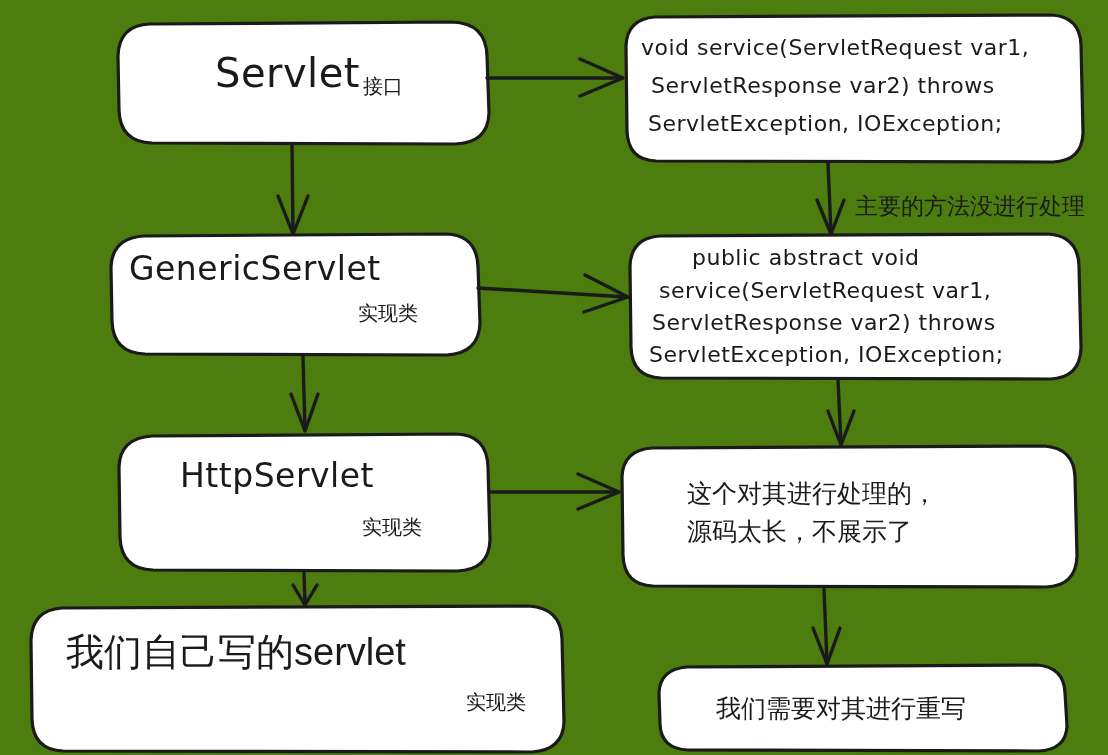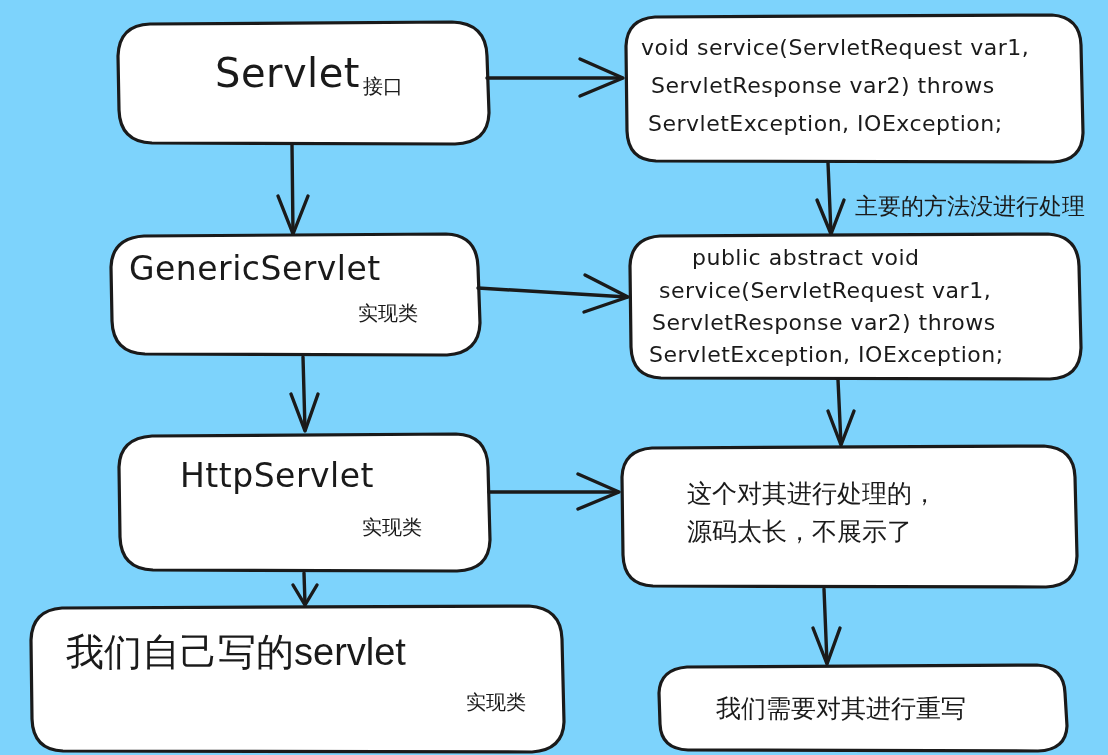--- a/index.html
+++ b/index.html
@@ -10,21 +10,21 @@
   body {
     width: 1108px;
     height: 755px;
     overflow: hidden;
     font-family: "Liberation Sans", sans-serif;
   }
   #diagram-root {
     position: relative;
     width: 1108px;
     height: 755px;
-    background: #7dd3fc;
+    background: #4d7c0f;
   }
   svg.canvas {
     position: absolute;
     top: 0;
     left: 0;
     width: 1108px;
     height: 755px;
   }
   .node-box {
     fill: #ffffff;

